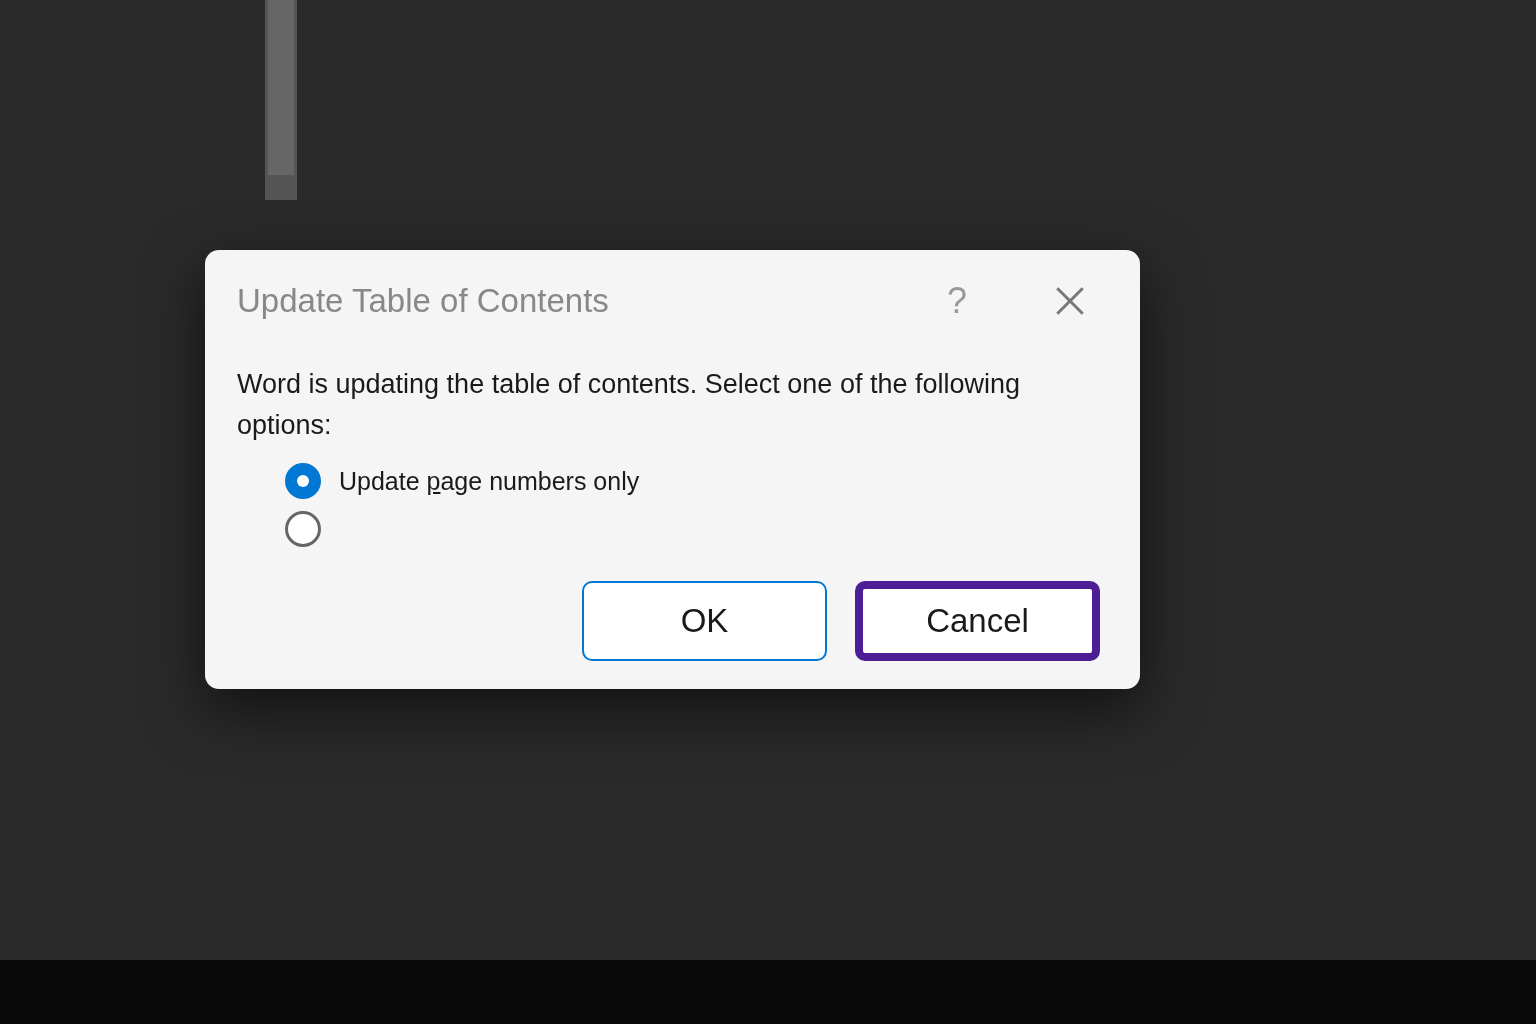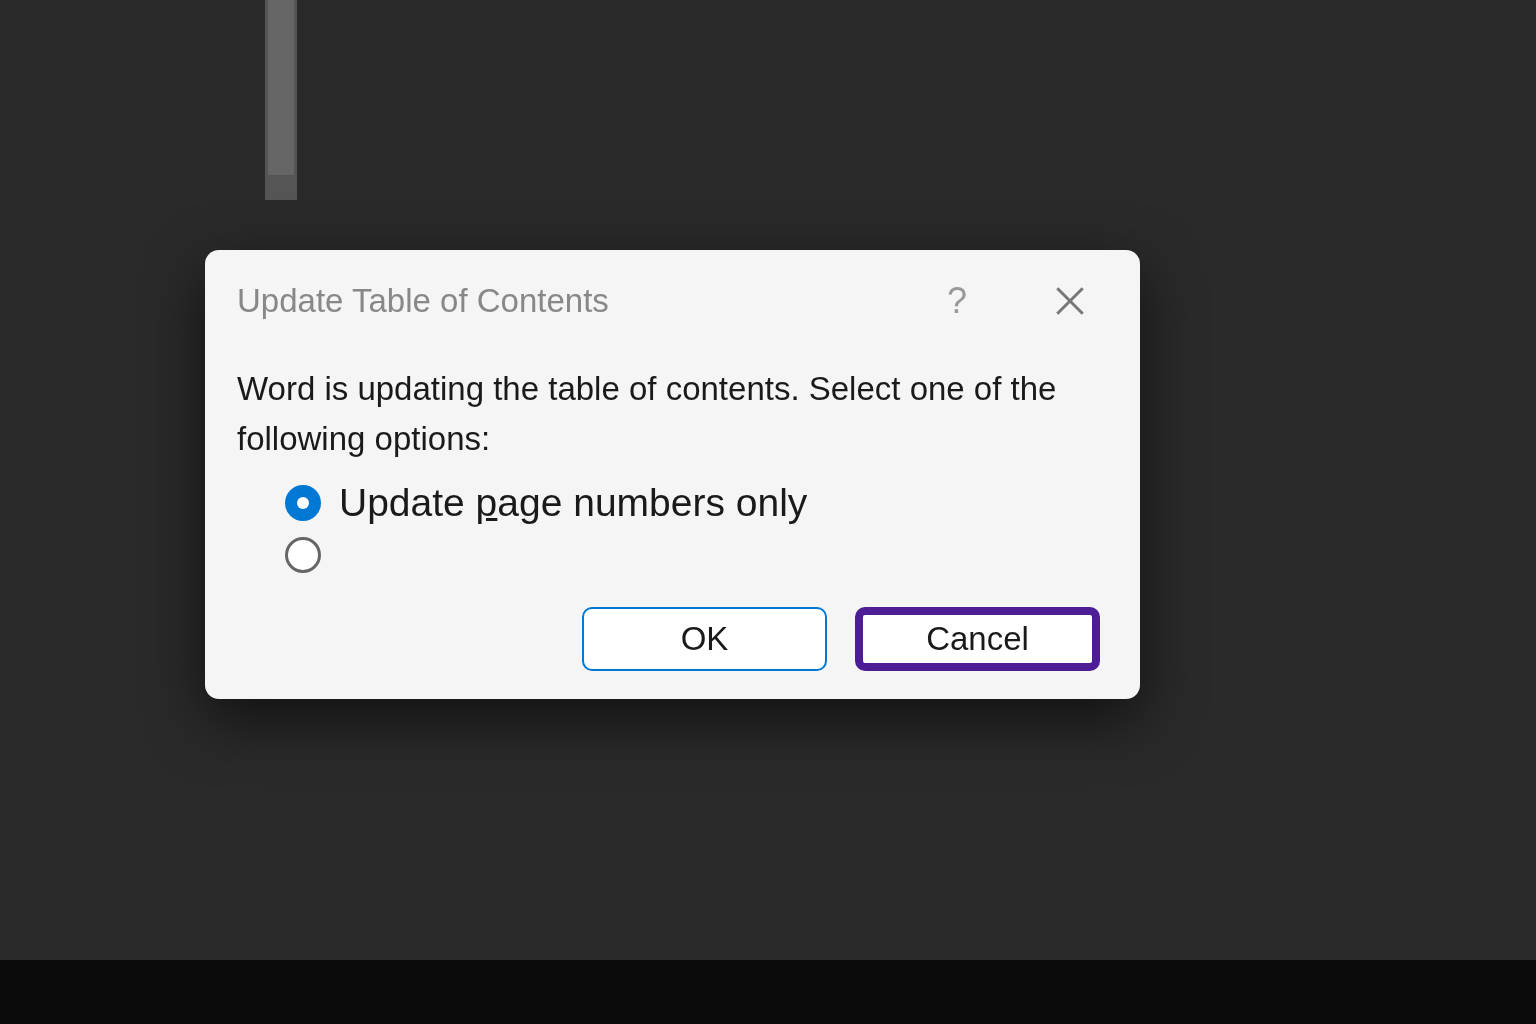--- a/index.html
+++ b/index.html
@@ -111,21 +111,21 @@
     
     .close-icon::before {
       transform: translate(-50%, -50%) rotate(45deg);
     }
     
     .close-icon::after {
       transform: translate(-50%, -50%) rotate(-45deg);
     }
     
     .dialog-message {
-      font-size: 33px;
+      font-size: 27px;
       color: #1a1a1a;
       line-height: 1.5;
       margin-bottom: 18px;
     }
     
     .radio-group {
       padding-left: 48px;
       margin-bottom: 34px;
     }
     
@@ -158,38 +158,38 @@
       left: 50%;
       top: 50%;
       transform: translate(-50%, -50%);
       width: 12px;
       height: 12px;
       border-radius: 50%;
       background: white;
     }
     
     .radio-label {
-      font-size: 39px;
+      font-size: 25px;
       color: #1a1a1a;
     }
     
     .underline {
       text-decoration: underline;
     }
     
     .dialog-buttons {
       display: flex;
       justify-content: flex-end;
       gap: 28px;
       padding-right: 8px;
     }
     
     .btn {
       width: 245px;
-      height: 64px;
+      height: 80px;
       border-radius: 10px;
       font-size: 33px;
       cursor: pointer;
       background: white;
       font-family: inherit;
     }
     
     .btn-primary {
       border: 2.5px solid #0078d4;
       color: #1a1a1a;

